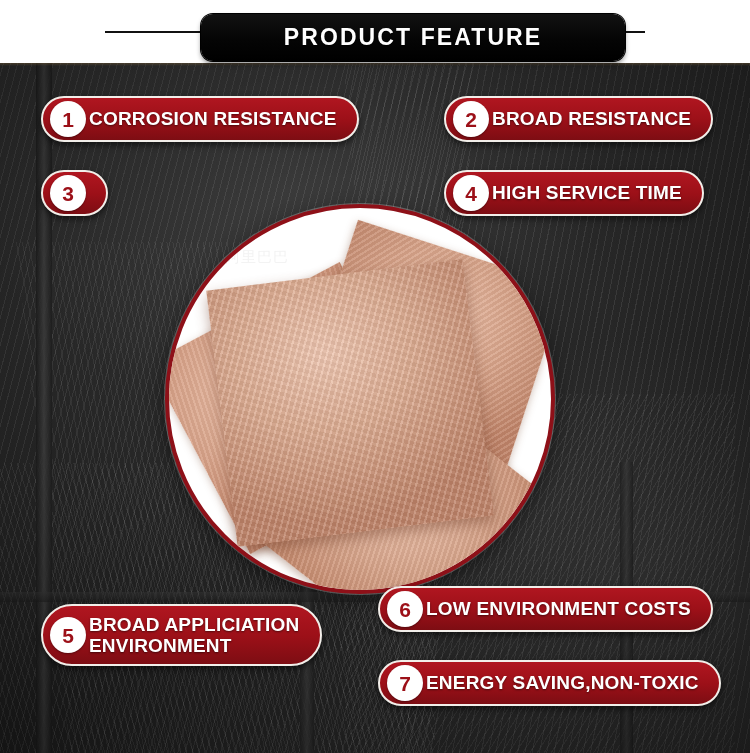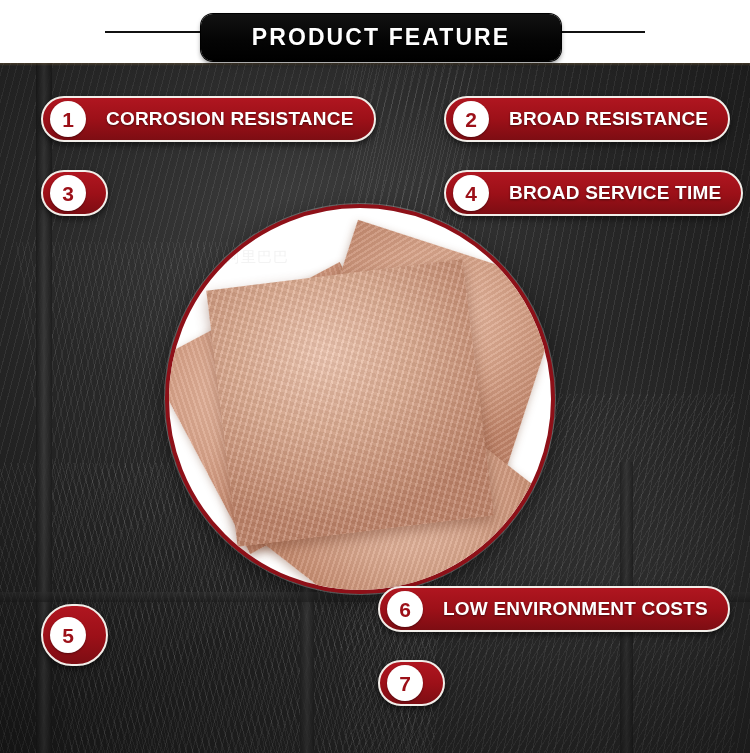--- a/index.html
+++ b/index.html
@@ -17,21 +17,21 @@
   .header-band {
     position:absolute; left:0; top:0; width:750px; height:63px;
     background:#ffffff; z-index:6;
   }
   .header-rule {
     position:absolute; top:31px; height:2px; background:#111111; z-index:7;
   }
   .header-rule.left  { left:105px;  width:300px; }
   .header-rule.right { right:105px; width:300px; }
   .title-pill {
-    position:absolute; left:201px; top:14px; width:360px; height:47px;
+    position:absolute; left:201px; top:14px; width:424px; height:47px;
     border-radius:12px; z-index:9;
     background:linear-gradient(180deg,#121212 0%,#050505 55%,#000000 100%);
     box-shadow:0 3px 5px rgba(0,0,0,.45), 0 0 0 1px #000;
     display:flex; align-items:center; justify-content:center;
   }
   .title-pill .title-text {
     color:#ffffff; font-size:23px; font-weight:bold;
     letter-spacing:2.1px; white-space:nowrap;
     text-shadow:0 1px 1px rgba(0,0,0,.9);
   }
@@ -169,21 +169,21 @@
   }
   .badge .num {
     flex:0 0 auto; width:36px; height:36px; border-radius:50%;
     background:#ffffff; color:#9c1018;
     display:flex; align-items:center; justify-content:center;
     font-size:21px; font-weight:bold; line-height:1;
     box-shadow:0 1px 2px rgba(0,0,0,.35);
   }
   .badge .label {
     color:#ffffff; font-size:19px; font-weight:bold; letter-spacing:.2px;
-    margin-left:20px; white-space:pre-line; line-height:1.12;
+    margin-left:3px; white-space:pre-line; line-height:1.12;
     text-shadow:0 1px 2px rgba(0,0,0,.5);
   }
 
   .badge-1 { left:41px;  top:96px;  height:46px; }
   .badge-2 { left:444px; top:96px;  height:46px; }
   .badge-3 { left:41px;  top:170px; height:46px; }
   .badge-4 { left:444px; top:170px; height:46px; }
   .badge-5 { left:41px;  top:604px; height:62px; }
   .badge-6 { left:378px; top:586px; height:46px; }
   .badge-7 { left:378px; top:660px; height:46px; }
@@ -235,29 +235,32 @@
     <span class="num">2</span>
     <span class="label">BROAD RESISTANCE</span>
   </div>
 
   <div class="badge badge-3">
     <span class="num">3</span>
   </div>
 
   <div class="badge badge-4">
     <span class="num">4</span>
-    <span class="label">BROAD SERVICE TIME</span>
+    <span class="label">HIGH SERVICE TIME</span>
   </div>
 
   <div class="badge badge-5">
     <span class="num">5</span>
+    <span class="label">BROAD APPLICIATION
+ENVIRONMENT</span>
   </div>
 
   <div class="badge badge-6">
     <span class="num">6</span>
     <span class="label">LOW ENVIRONMENT COSTS</span>
   </div>
 
   <div class="badge badge-7">
     <span class="num">7</span>
+    <span class="label">ENERGY SAVING,NON-TOXIC</span>
   </div>
 
 </div>
 
 </body></html>

